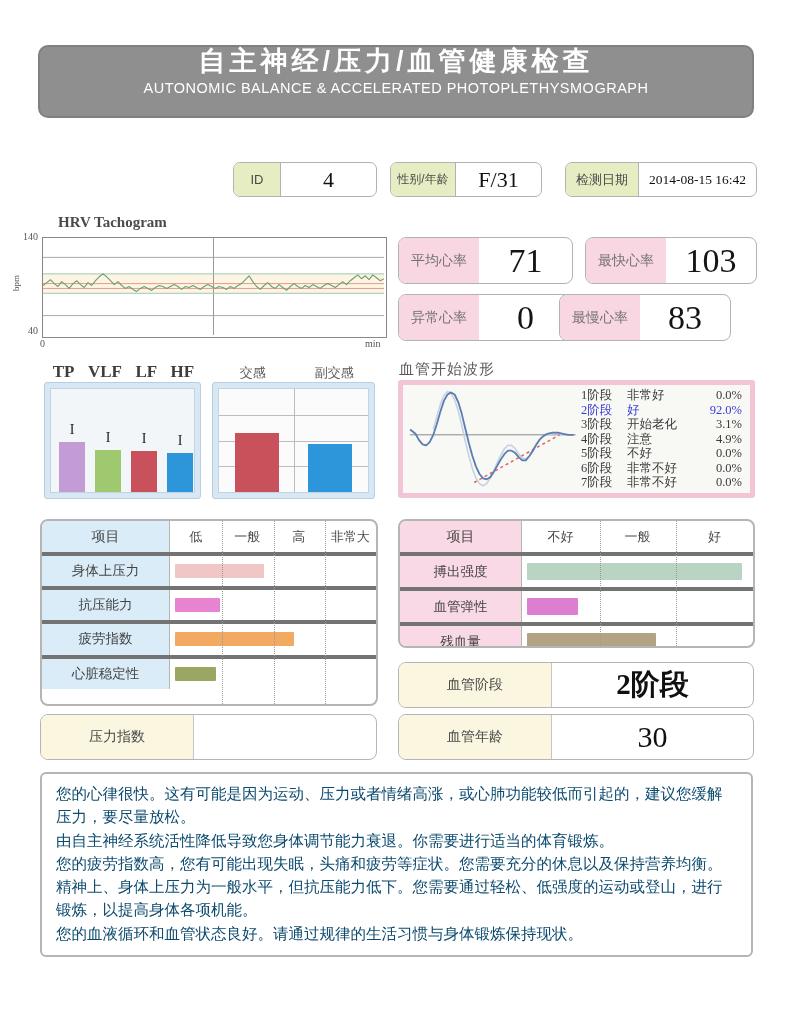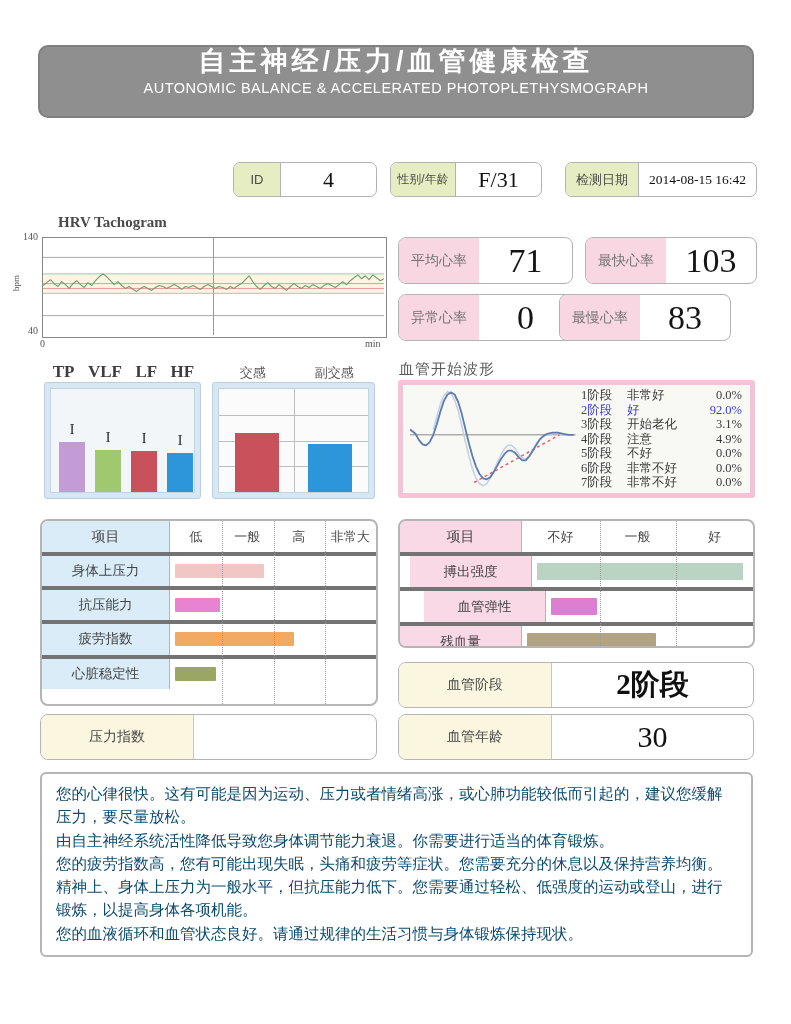--- a/index.html
+++ b/index.html
@@ -265,28 +265,28 @@
 
   <div class="rate-table" id="vascular-table" style="left:398px;top:519px;width:357px;height:129px;">
       <div class="rt-row first" style="height: 31px;">
         <div class="rt-label" style="width: 122px; background: rgb(249, 217, 229); font-size: 14px;">项目</div>
         <div class="rt-region">
           <div class="rt-colhead">不好</div>
           <div class="rt-colhead">一般</div>
           <div class="rt-colhead">好</div>
         </div>
       </div>
-      <div class="rt-row" style="height: 31px; padding-left: 10px;">
+      <div class="rt-row" style="height: 31px;">
         <div class="rt-label" style="width: 122px; background: rgb(249, 217, 229);">搏出强度</div>
         <div class="rt-region">
           <div class="rt-bar" style="width: 93%; height: 17px; background: rgb(185, 212, 194);"></div>
         </div>
       </div>
       <div class="rt-row" style="height: 31px;">
-        <div class="rt-label" style="width: 122px; background: rgb(249, 217, 229); margin-left: 24px;">血管弹性</div>
+        <div class="rt-label" style="width: 122px; background: rgb(249, 217, 229);">血管弹性</div>
         <div class="rt-region">
           <div class="rt-bar" style="width: 22%; height: 17px; background: rgb(221, 127, 208);"></div>
         </div>
       </div>
       <div class="rt-row" style="height: 31px;">
         <div class="rt-label" style="width: 122px; background: rgb(249, 217, 229);">残血量</div>
         <div class="rt-region">
           <div class="rt-bar" style="width: 56%; height: 17px; background: rgb(179, 163, 133);"></div>
         </div>
       </div>

